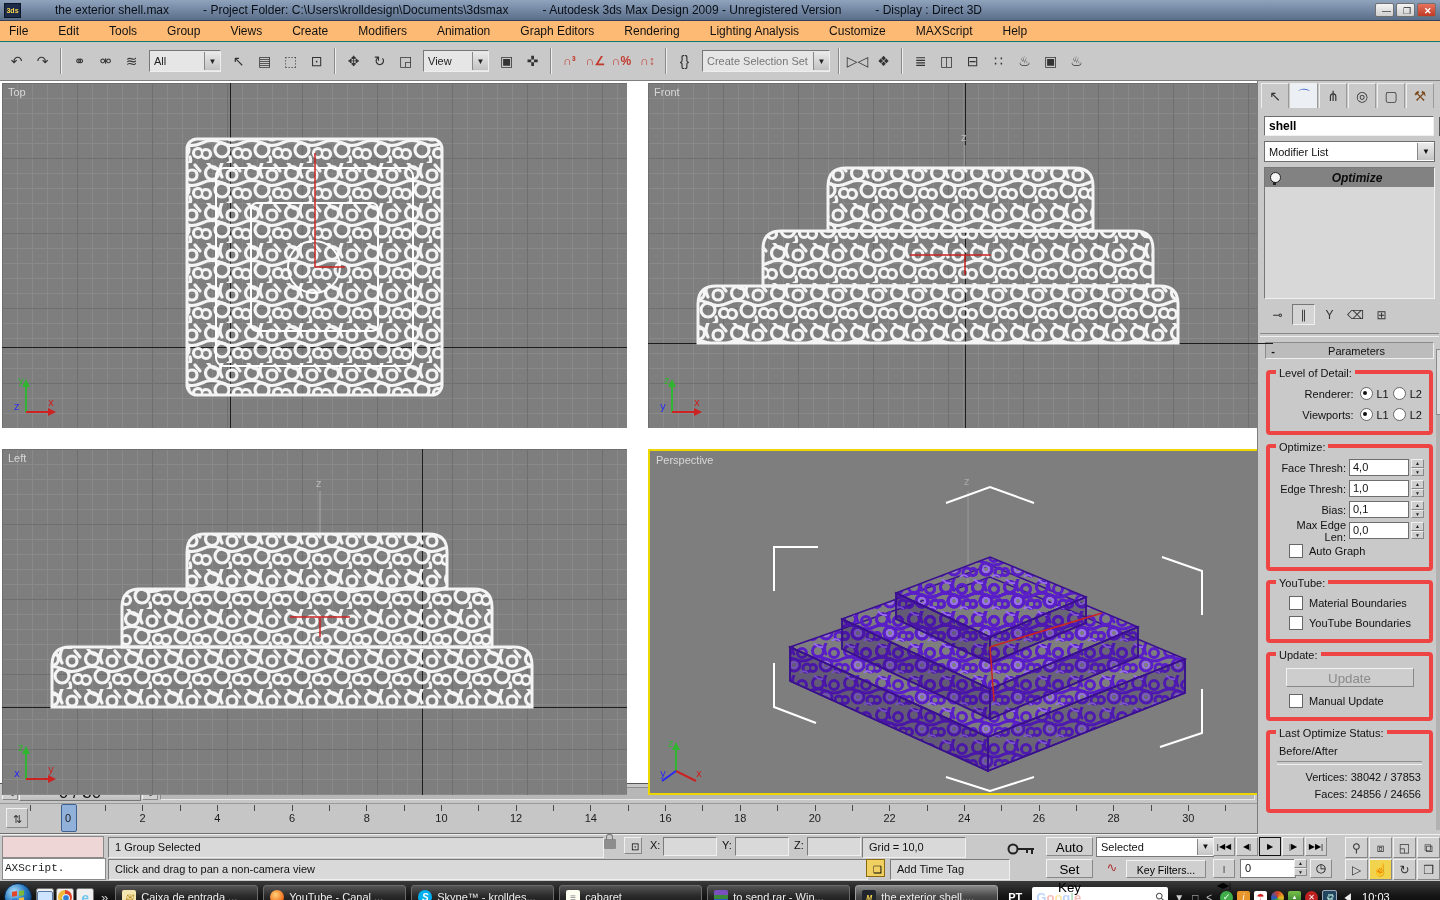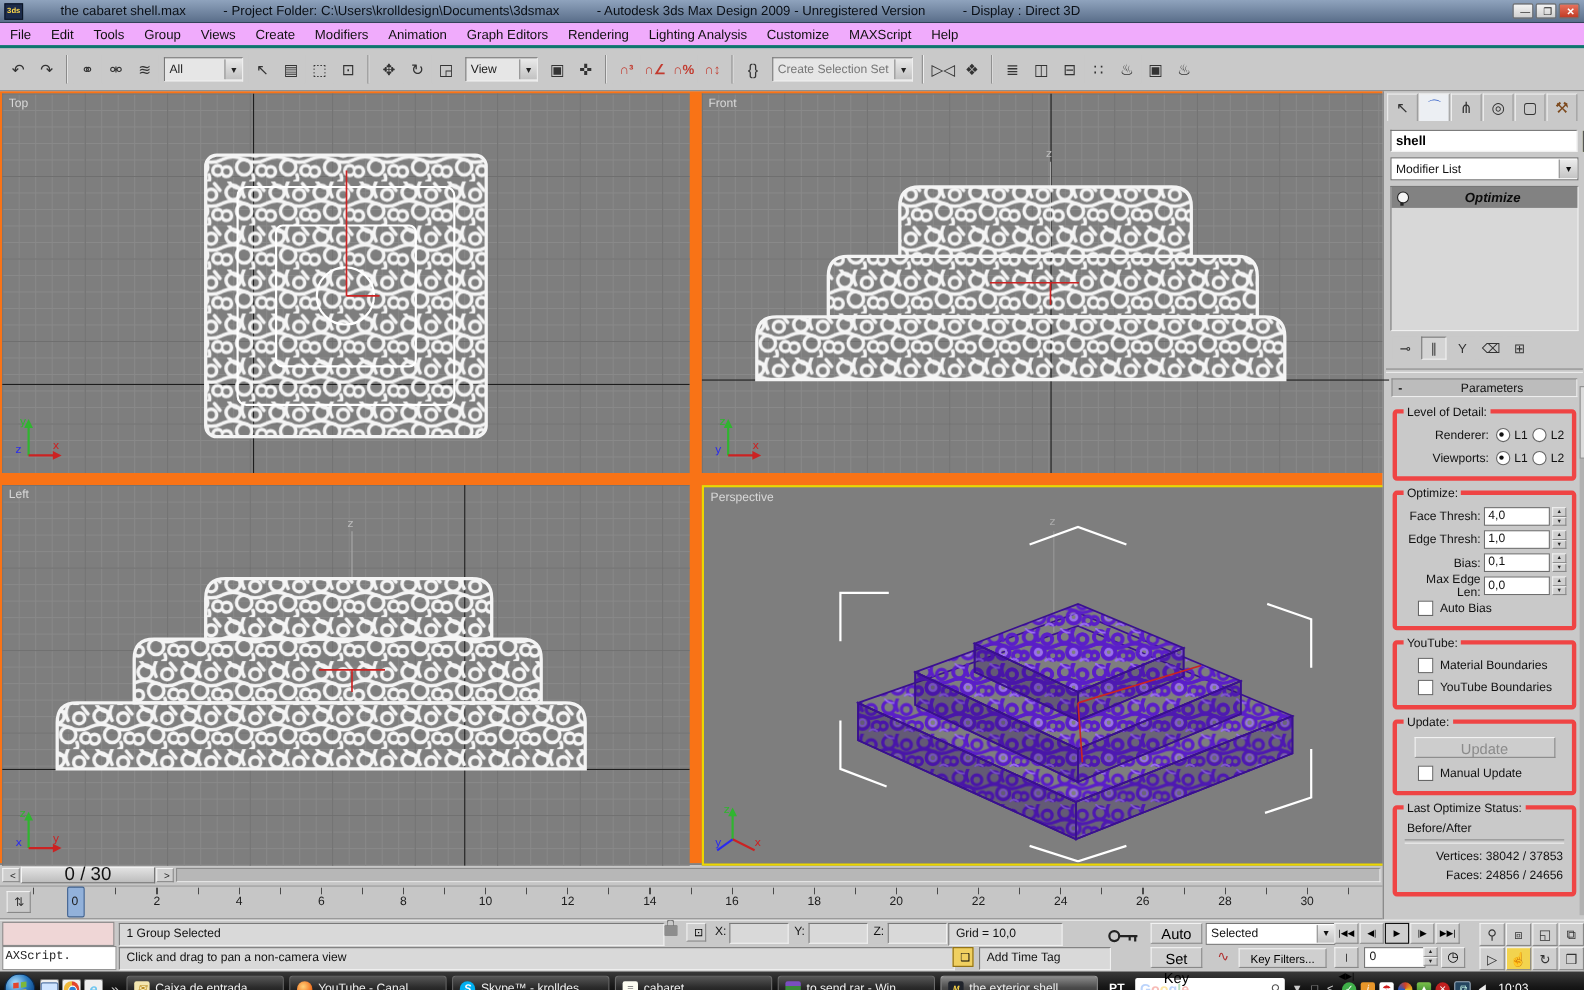--- a/index.html
+++ b/index.html
@@ -11,42 +11,42 @@
     padding:0 4px;gap:34px;border-bottom:1px solid #33415a;flex:0 0 20px;}
   .app-icon{width:15px;height:13px;background:#1c2b4a;color:#ffd84a;font-size:7px;font-weight:bold;
     display:inline-flex;align-items:center;justify-content:center;border:1px solid #0a1526;}
   .title-seg{font-size:12px;color:#0a0f16;white-space:nowrap;}
   .win-ctrls{margin-left:auto;display:flex;gap:2px;}
   .win-btn{width:19px;height:14px;font-size:9px;line-height:13px;text-align:center;background:linear-gradient(#f4f4f4,#cfcfcf);
     border:1px solid #707070;border-radius:2px;color:#222;}
   .win-btn.close{background:linear-gradient(#e8735e,#c03a24);color:#fff;font-weight:bold;}
 
   
-  .menubar{height:20px;background:#f0abfc;display:flex;align-items:center;border-bottom:3px solid #0f766e;flex:0 0 20px;}
+  .menubar{height:20px;background:#fdba74;display:flex;align-items:center;border-bottom:1px solid #0f766e;flex:0 0 20px;gap:12px;}
   .menu-item{padding:0 9px;font-size:12px;color:#111;line-height:19px;}
 
   
   .toolbar{height:38px;background:#c9c9c9;display:flex;align-items:center;padding:0 4px;gap:2px;
     border-bottom:1px solid #808080;flex:0 0 38px;}
   .tb-group{display:flex;gap:1px;}
   .tb-btn{width:25px;height:26px;display:inline-flex;align-items:center;justify-content:center;
     font-size:14px;color:#333;background:#c9c9c9;border:1px solid transparent;}
   .tb-btn.magnet{color:#c23a2e;font-weight:bold;font-size:12px;}
   .tb-sep{width:1px;height:26px;background:#8a8a8a;border-right:1px solid #eee;margin:0 3px;}
   .tb-dd{height:20px;background:#e6e6e6;border:1px solid #777;border-right-color:#eee;border-bottom-color:#eee;
     display:inline-flex;align-items:center;margin:0 3px;padding-left:4px;font-size:11px;color:#222;}
   .tb-dd .dd-btn{width:15px;height:18px;margin-left:auto;background:linear-gradient(#e9e9e9,#c2c2c2);
     border-left:1px solid #888;display:flex;align-items:center;justify-content:center;font-size:8px;color:#222;}
   .dd-filter{width:66px;} .dd-coord{width:60px;} .dd-sets{width:122px;color:#777;}
 
   
   .main{flex:0 0 744px;display:flex;}
   .vp-area{width:1257px;display:flex;flex-direction:column;}
-  .vp-grid{height:698px;background:#f97316;display:grid;grid-template-columns:625px 625px;grid-template-rows:345px 346px;
-    gap:11px;padding:2px;}
+  .vp-grid{height:698px;background:#ffffff;display:grid;grid-template-columns:625px 625px;grid-template-rows:345px 346px;
+    gap:21px;padding:2px;}
   .vp{position:relative;background-color:#7e7e7e;overflow:hidden;
     background-image:linear-gradient(#6f6f6f 1px,transparent 1px),linear-gradient(90deg,#6f6f6f 1px,transparent 1px),
       linear-gradient(#898989 1px,transparent 1px),linear-gradient(90deg,#898989 1px,transparent 1px);
     background-size:75px 75px,75px 75px,15px 15px,15px 15px;}
   .vp.persp{background-image:none;border:2px solid #ecd700;}
   .vp-label{position:absolute;top:3px;left:6px;color:#d8d8d8;font-size:11px;z-index:5;}
   .axline{position:absolute;background:#1d1d1d;z-index:1;}
   .axline.v{width:1px;top:0;bottom:0;}
   .axline.h{height:1px;left:0;right:0;}
   .model,.tripod{position:absolute;z-index:2;}
@@ -245,21 +245,21 @@
           <circle cx="16" cy="22" r="3"></circle>
       </g>
     </pattern>
   </defs>
 </svg>
 
 <div id="screen">
 
   <div class="titlebar">
     <span class="app-icon">3ds</span>
-    <span class="title-seg">the cabaret shell.max</span>
+    <span class="title-seg">the exterior shell.max</span>
     <span class="title-seg">- Project Folder: C:\Users\krolldesign\Documents\3dsmax</span>
     <span class="title-seg">- Autodesk 3ds Max Design 2009  - Unregistered Version</span>
     <span class="title-seg">- Display : Direct 3D</span>
     <span class="win-ctrls">
       <button class="win-btn">—</button>
       <button class="win-btn">❐</button>
       <button class="win-btn close">✕</button>
     </span>
   </div>
 
@@ -598,21 +598,21 @@
             <span class="spin-label">Max Edge Len:</span>
             <span class="spin-field">0,0</span>
             <span class="spinner">
                 <i class="spin-up">▲</i>
                 <i class="spin-dn">▼</i>
               </span>
           </div>
           </div>
         <label class="check-row">
             <span class="checkbox"></span>
-          <span>Auto Bias</span>
+          <span>Auto Graph</span>
           </label>
       </div>
 
       <div class="gbox">
         <span class="glabel">YouTube:</span>
         <div>
             <label class="check-row">
               <span class="checkbox"></span>
             <span>Material Boundaries</span>
             </label>

